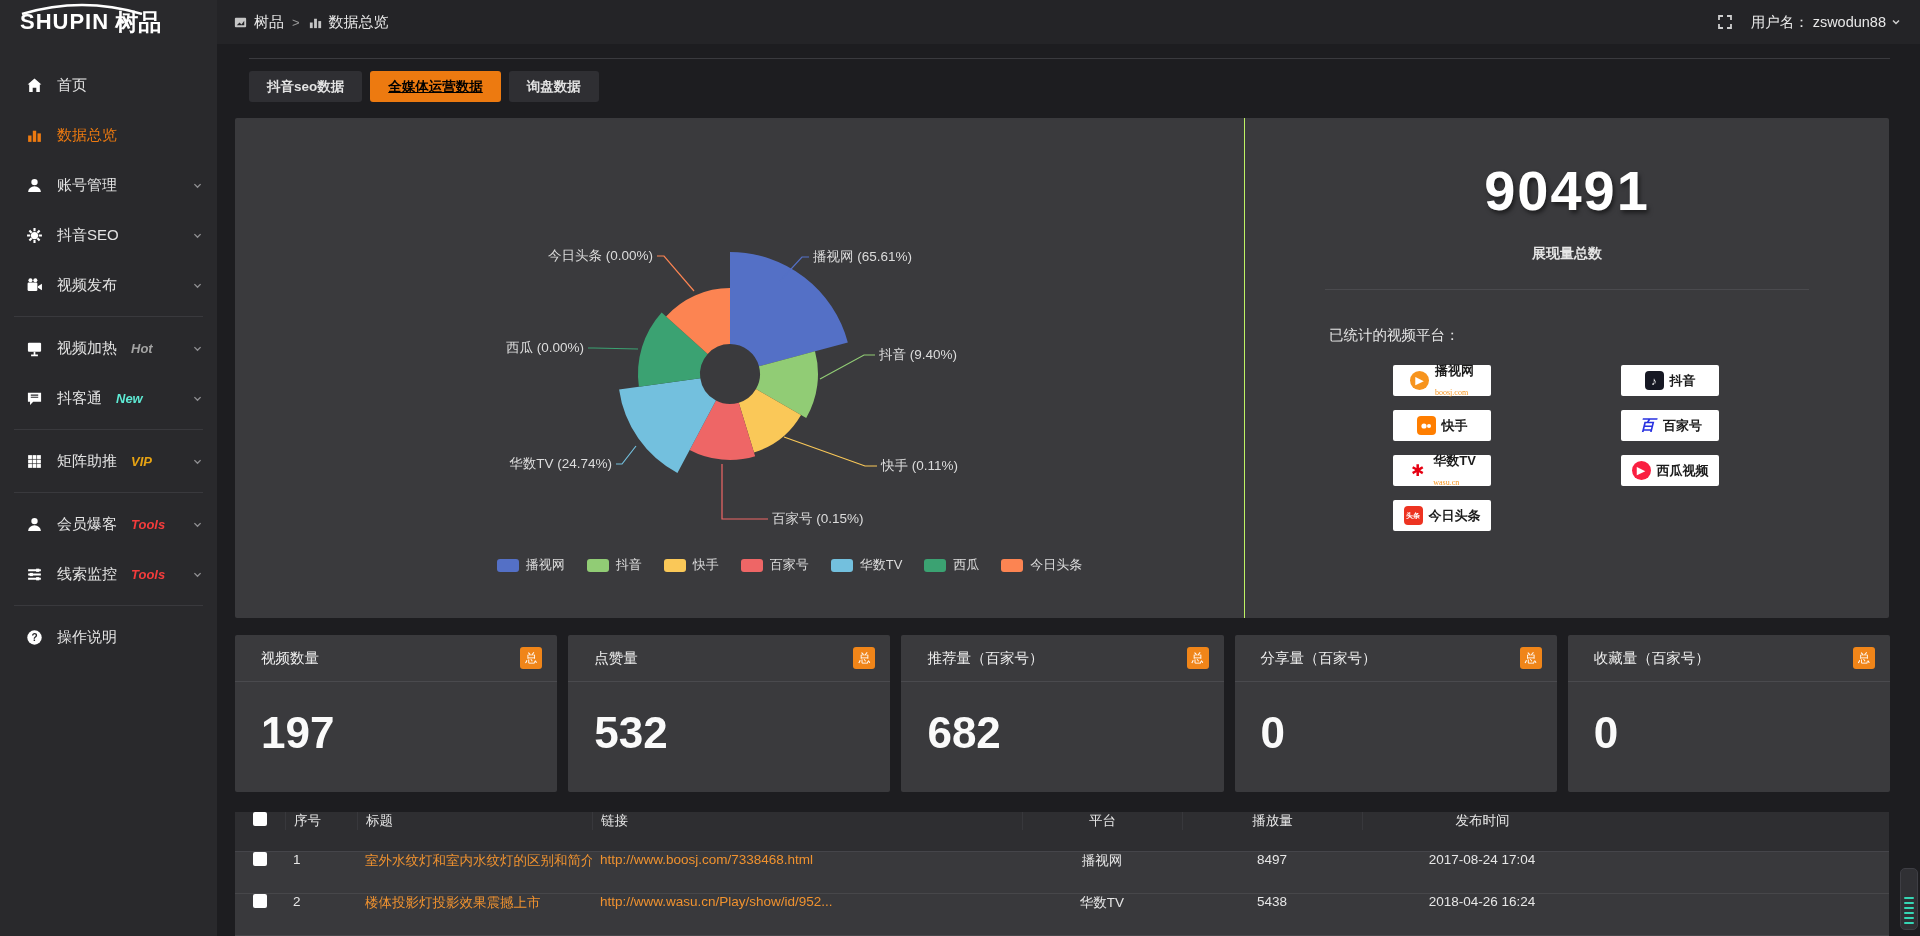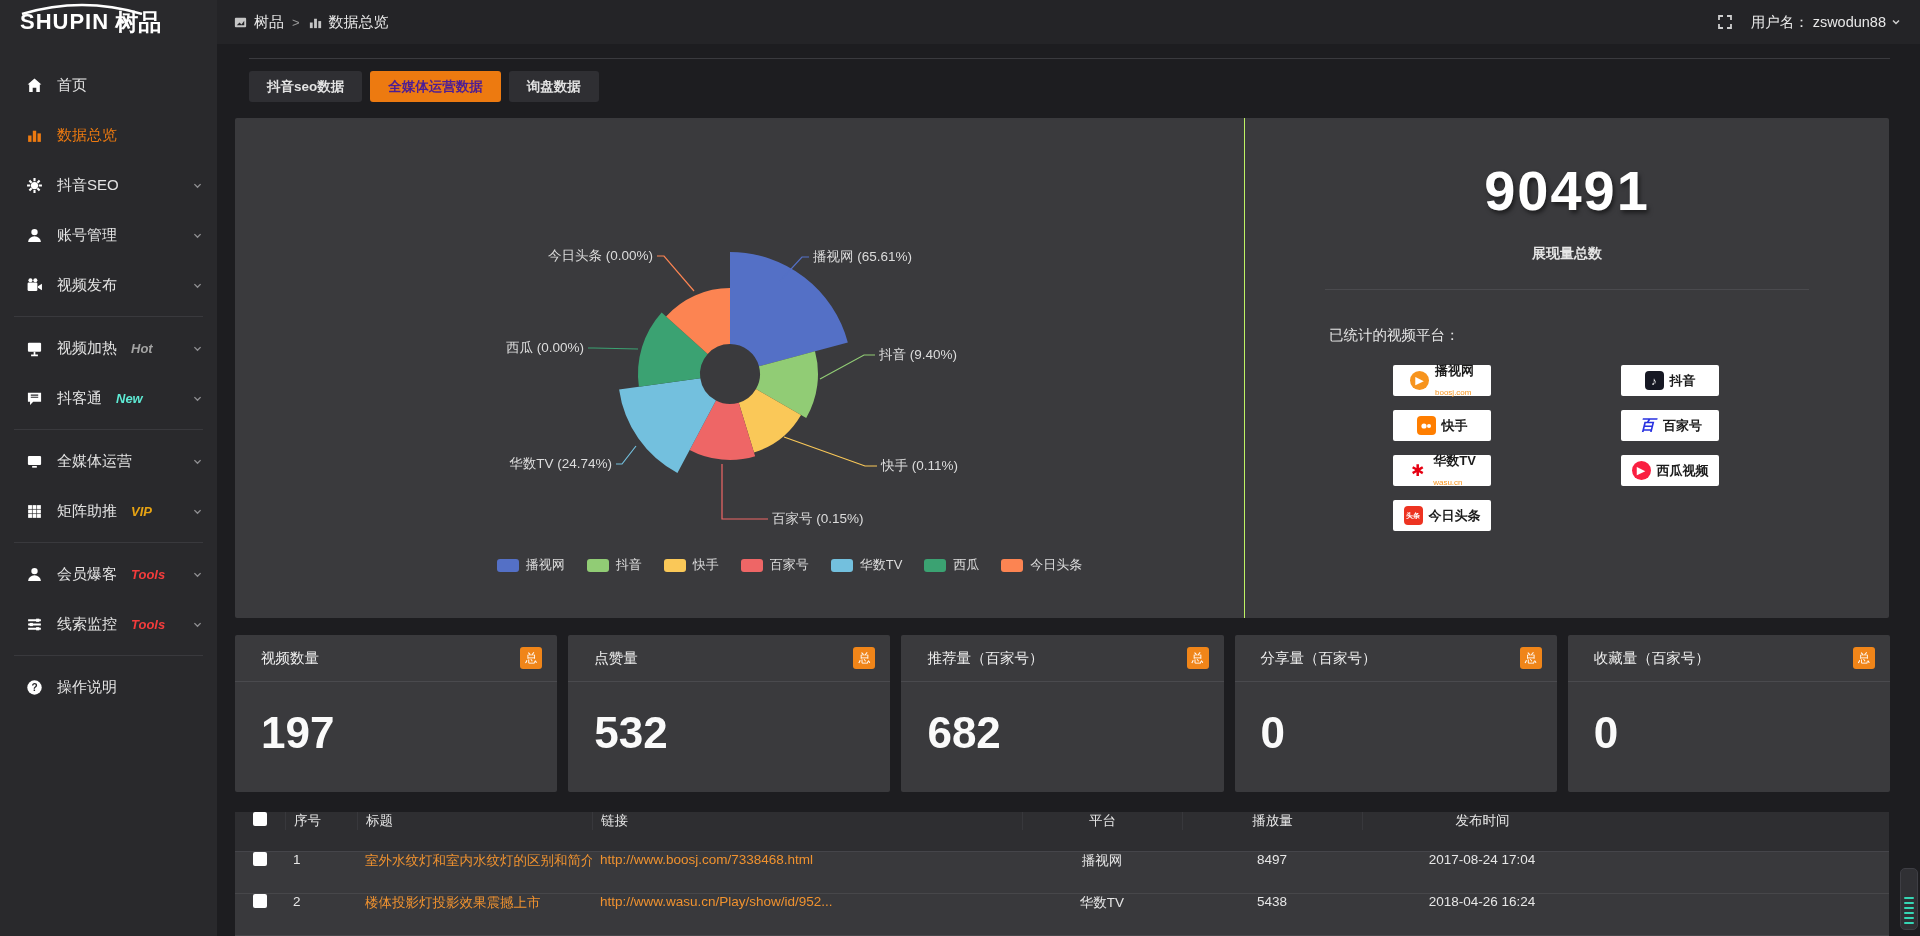--- a/index.html
+++ b/index.html
@@ -33,21 +33,21 @@
   .side-badge { font-style:italic; font-weight:bold; font-size:13px; margin-left:14px; }
   .side-chevron { margin-left:auto; color:#8f8f92; display:flex; }
   .side-divider { height:1px; background:#39393d; margin:6px 14px; }
 
   
   .content { position:absolute; left:217px; top:44px; width:1703px; padding:0 30px 0 18px; }
   .content-hairline { height:1px; background:#3a3a3e; margin:14px 0 12px 14px; }
   .tabs { display:flex; gap:8px; margin:0 0 16px 14px; }
   .tab { height:31px; padding:0 18px; display:flex; align-items:center; background:#2f2f33;
     color:#e3e3e3; font-size:13.5px; font-weight:bold; border-radius:3px; cursor:pointer; }
-  .tab.active { background:#ed7a10; color:#4c1d95; }
+  .tab.active { background:#ed7a10; color:#000000;text-decoration:underline; }
 
   
   .chart-panel { position:relative; width:1654px; height:500px; background:#3a3a3d; border-radius:2px; }
   .chart-left { position:absolute; left:0; top:0; width:1009px; height:500px; }
   .legend { position:absolute; left:0; top:438px; width:1009px; display:flex; justify-content:center;
     padding-left:100px; gap:22px; }
   .legend-item { display:flex; align-items:center; gap:7px; font-size:13px; color:#ddd; cursor:pointer; }
   .legend-chip { width:22px; height:13px; border-radius:3px; }
 
   .chart-right { position:absolute; left:1009px; top:0; width:645px; height:500px;
@@ -58,21 +58,21 @@
   .right-hr { height:1px; background:#4a4a4e; margin:26px 80px 0 80px; }
   .platforms-label { font-size:14.5px; color:#e5e5e5; margin:36px 0 20px 84px; }
   .platform-grid { display:grid; grid-template-columns:98px 98px; column-gap:130px; row-gap:14px;
     margin-left:148px; }
   .pbadge { width:98px; height:31px; background:#fff; border-radius:2px; display:flex;
     align-items:center; justify-content:center; gap:6px; }
   .pbadge .plogo { width:19px; height:19px; border-radius:4px; display:flex; align-items:center;
     justify-content:center; color:#fff; font-size:11px; font-weight:bold; flex:none; }
   .pbadge .ptxt { display:flex; flex-direction:column; line-height:1; }
   .pbadge .pname { font-size:13px; font-weight:bold; color:#1b1b1b; }
-  .pbadge .psub { font-size:8px; color:#f7941d; margin-top:12px; }
+  .pbadge .psub { font-size:8px; color:#f7941d; margin-top:12px;font-family:Liberation Serif, serif; }
 
   
   .cards { display:flex; gap:11px; margin-top:17px; }
   .card { flex:1; height:157px; background:#3a3a3d; border-radius:2px; }
   .card-head { height:47px; display:flex; align-items:center; justify-content:space-between;
     padding:0 15px 0 26px; border-bottom:1px solid #4a4a4e; }
   .card-label { font-size:14.5px; color:#efefef; }
   .total-badge { width:22px; height:22px; background:#f08519; color:#fff; font-size:12px;
     border-radius:3px; display:flex; align-items:center; justify-content:center; }
   .card-value { font-size:44px; font-weight:700; color:#fafafa; padding:26px 0 0 26px; }
@@ -164,39 +164,39 @@
           <rect x="2" y="8" width="3.2" height="6" fill="currentColor"></rect>
           <rect x="6.4" y="3.5" width="3.2" height="10.5" fill="currentColor"></rect>
           <rect x="10.8" y="6" width="3.2" height="8" fill="currentColor"></rect>
         </svg>
       </span>
       <span>数据总览</span>
     </div>
     <div class="side-item">
       <span class="s-icon">
         <svg width="17" height="17" viewBox="0 0 16 16">
+          <circle cx="8" cy="4.8" r="3" fill="currentColor"></circle>
+          <path d="M2 14 a6 5.2 0 0 1 12 0 Z" fill="currentColor"></path>
+        </svg>
+      </span>
+      <span>账号管理</span>
+      <span class="side-chevron">
+        <svg width="11" height="11" viewBox="0 0 16 16" fill="none" stroke="currentColor" stroke-width="2">
+          <path d="M3.5 6 l4.5 4.5 4.5-4.5"></path>
+        </svg>
+      </span>
+    </div>
+    <div class="side-item">
+      <span class="s-icon">
+        <svg width="17" height="17" viewBox="0 0 16 16">
           <path d="M8 1v3 M8 12v3 M1 8h3 M12 8h3 M3.2 3.2l2.1 2.1 M10.7 10.7l2.1 2.1 M12.8 3.2l-2.1 2.1 M5.3 10.7l-2.1 2.1" stroke="currentColor" stroke-width="2"></path>
           <circle cx="8" cy="8" r="3.4" fill="currentColor"></circle>
         </svg>
       </span>
       <span>抖音SEO</span>
-      <span class="side-chevron">
-        <svg width="11" height="11" viewBox="0 0 16 16" fill="none" stroke="currentColor" stroke-width="2">
-          <path d="M3.5 6 l4.5 4.5 4.5-4.5"></path>
-        </svg>
-      </span>
-    </div>
-    <div class="side-item">
-      <span class="s-icon">
-        <svg width="17" height="17" viewBox="0 0 16 16">
-          <circle cx="8" cy="4.8" r="3" fill="currentColor"></circle>
-          <path d="M2 14 a6 5.2 0 0 1 12 0 Z" fill="currentColor"></path>
-        </svg>
-      </span>
-      <span>账号管理</span>
       <span class="side-chevron">
         <svg width="11" height="11" viewBox="0 0 16 16" fill="none" stroke="currentColor" stroke-width="2">
           <path d="M3.5 6 l4.5 4.5 4.5-4.5"></path>
         </svg>
       </span>
     </div>
     <div class="side-item">
       <span class="s-icon">
         <svg width="17" height="17" viewBox="0 0 16 16">
           <circle cx="4.2" cy="3" r="1.9" fill="currentColor"></circle>
@@ -237,34 +237,20 @@
       </span>
       <span>抖客通</span>
       <span class="side-badge" style="color:#5eead4">New</span>
       <span class="side-chevron">
         <svg width="11" height="11" viewBox="0 0 16 16" fill="none" stroke="currentColor" stroke-width="2">
           <path d="M3.5 6 l4.5 4.5 4.5-4.5"></path>
         </svg>
       </span>
     </div>
     <div class="side-divider"></div>
-    <div class="side-item">
-      <span class="s-icon">
-        <svg width="17" height="17" viewBox="0 0 16 16">
-          <rect x="1.8" y="2.8" width="12.4" height="8.6" rx="1" fill="currentColor"></rect>
-          <rect x="5.8" y="12.2" width="4.4" height="1.6" fill="currentColor"></rect>
-        </svg>
-      </span>
-      <span>全媒体运营</span>
-      <span class="side-chevron">
-        <svg width="11" height="11" viewBox="0 0 16 16" fill="none" stroke="currentColor" stroke-width="2">
-          <path d="M3.5 6 l4.5 4.5 4.5-4.5"></path>
-        </svg>
-      </span>
-    </div>
     <div class="side-item">
       <span class="s-icon">
         <svg width="17" height="17" viewBox="0 0 16 16">
           <g fill="currentColor">
             <rect x="2" y="2" width="3.6" height="3.6"></rect>
             <rect x="6.2" y="2" width="3.6" height="3.6"></rect>
             <rect x="10.4" y="2" width="3.6" height="3.6"></rect>
             <rect x="2" y="6.2" width="3.6" height="3.6"></rect>
             <rect x="6.2" y="6.2" width="3.6" height="3.6"></rect>
             <rect x="10.4" y="6.2" width="3.6" height="3.6"></rect>

